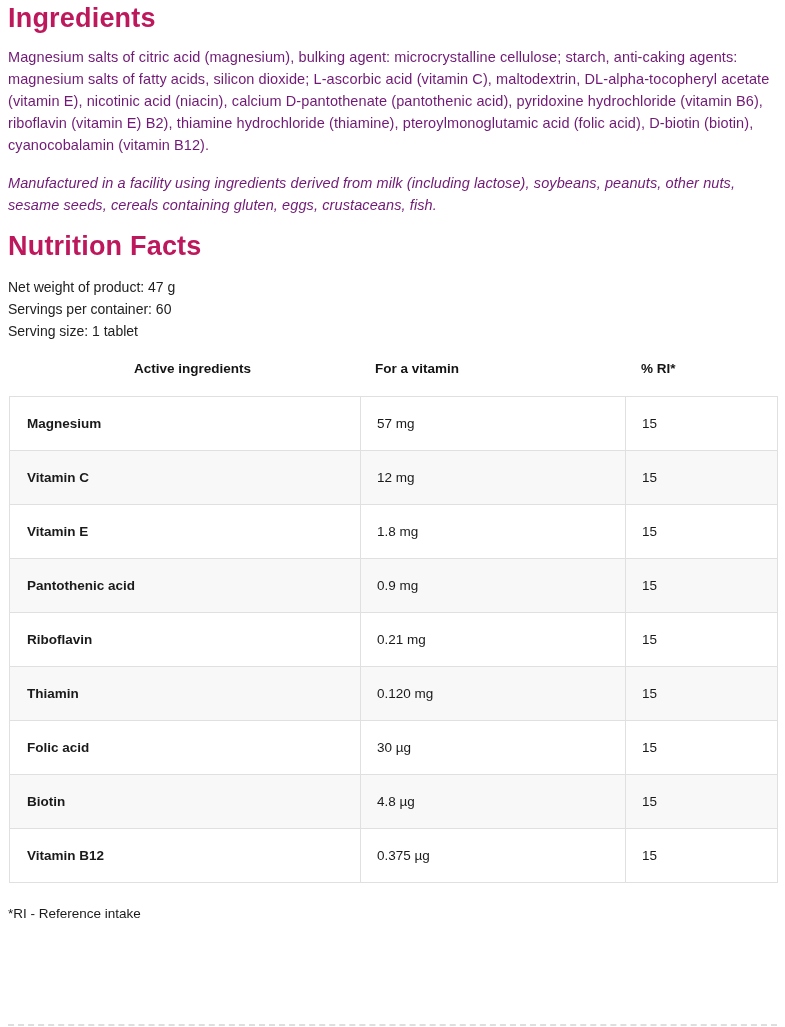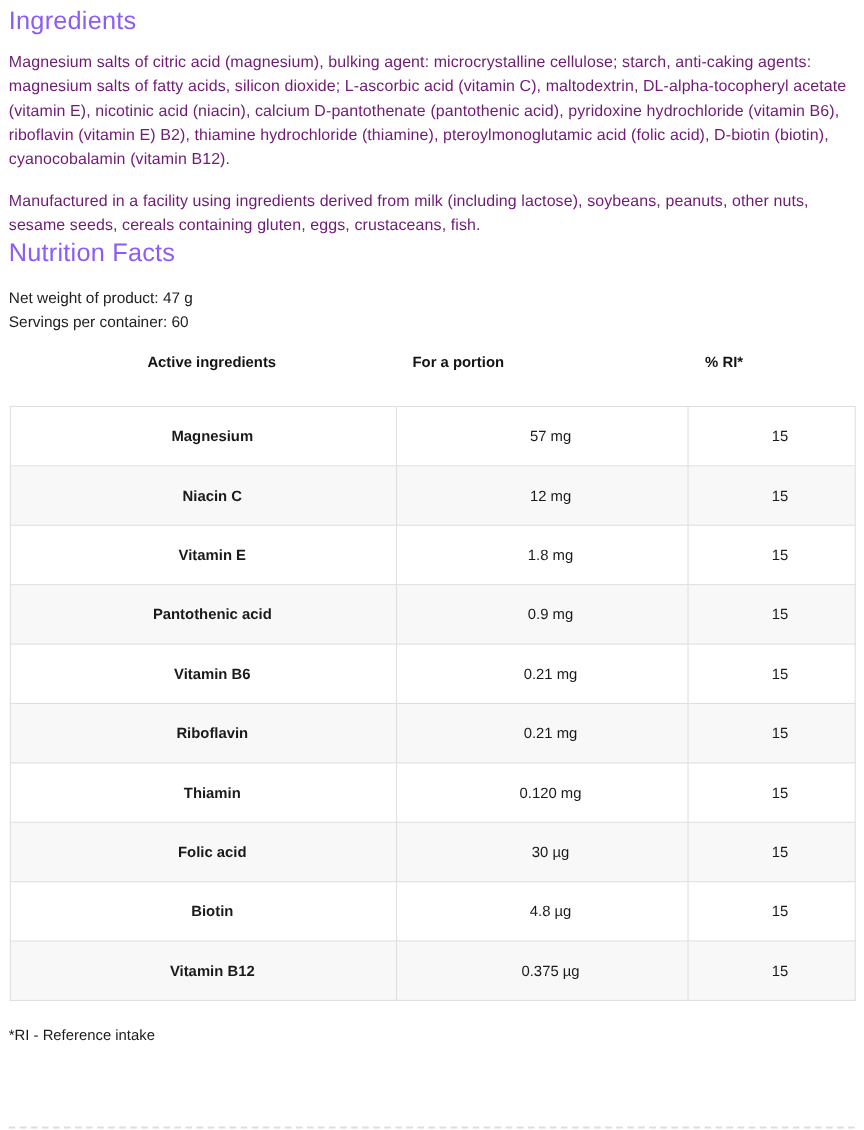--- a/index.html
+++ b/index.html
@@ -14,38 +14,39 @@
     overflow: hidden;
     font-family: "Liberation Sans", sans-serif;
     color: #1f1f1f;
     -webkit-font-smoothing: antialiased;
   }
   .page {
     padding: 5px 8px 0 8px;
   }
   .section-heading {
     margin: 0;
-    font-size: 23px;
+    font-size: 27px;
     line-height: 27px;
-    font-weight: 400;
-    color: #8b5cf6;
+    font-weight: 700;
+    color: #be185d;
     letter-spacing: 0.2px;
   }
   .nutrition-heading {
+    margin-top: 17px;
   }
   .body-text {
     margin: 0;
     font-size: 14.5px;
     line-height: 22px;
     color: #701a75;
     letter-spacing: 0.1px;
     max-width: 769px;
   }
   .composition-paragraph { margin-top: 14px; }
-  .allergen-paragraph { margin-top: 16px; }
+  .allergen-paragraph { margin-top: 16px; font-style: italic; }
   .details-block { margin-top: 16px; }
   .detail-line {
     margin: 0;
     font-size: 14px;
     line-height: 22px;
     color: #212121;
   }
   
   .table-header-row {
     display: flex;
@@ -57,23 +58,22 @@
     color: #141414;
   }
   .th-col1 { width: 351px; padding-left: 18px; box-sizing: border-box; text-align: center; }
   .th-col2 { width: 265px; padding-left: 16px; box-sizing: border-box; }
   .th-col3 { padding-left: 17px; box-sizing: border-box; }
   
   table.nutrition-table {
     border-collapse: collapse;
     width: 768px;
     margin-left: 1px;
-    margin-top: 26px;
+    margin-top: 14px;
     table-layout: fixed;
-    text-align: center;
   }
   table.nutrition-table td {
     border: 1px solid #e0e0e0;
     height: 54px;
     vertical-align: middle;
     font-size: 13.5px;
     color: #1a1a1a;
     box-sizing: border-box;
   }
   table.nutrition-table tr:nth-child(even) { background: #f8f8f8; }
@@ -103,58 +103,54 @@
 
   <p class="body-text composition-paragraph">Magnesium salts of citric acid (magnesium), bulking agent: microcrystalline cellulose; starch, anti-caking agents: magnesium salts of fatty acids, silicon dioxide; L-ascorbic acid (vitamin C), maltodextrin, DL-alpha-tocopheryl acetate (vitamin E), nicotinic acid (niacin), calcium D-pantothenate (pantothenic acid), pyridoxine hydrochloride (vitamin B6), riboflavin (vitamin E) B2), thiamine hydrochloride (thiamine), pteroylmonoglutamic acid (folic acid), D-biotin (biotin), cyanocobalamin (vitamin B12).</p>
 
   <p class="body-text allergen-paragraph">Manufactured in a facility using ingredients derived from milk (including lactose), soybeans, peanuts, other nuts, sesame seeds, cereals containing gluten, eggs, crustaceans, fish.</p>
 
   <h2 class="section-heading nutrition-heading">Nutrition Facts</h2>
 
   <div class="details-block">
     <p class="detail-line">Net weight of product: 47 g</p>
     <p class="detail-line">Servings per container: 60</p>
+    <p class="detail-line">Serving size: 1 tablet</p>
   </div>
 
   <div class="table-header-row">
     <div class="th-col1">Active ingredients</div>
-    <div class="th-col2">For a portion</div>
+    <div class="th-col2">For a vitamin</div>
     <div class="th-col3">% RI*</div>
   </div>
 
   <table class="nutrition-table">
     <colgroup>
       <col style="width:351px">
       <col style="width:265px">
       <col style="width:152px">
     </colgroup>
     <tbody>
       <tr>
         <td class="cell-name">Magnesium</td>
         <td class="cell-portion">57 mg</td>
         <td class="cell-ri">15</td>
       </tr>
       <tr>
-        <td class="cell-name">Niacin C</td>
+        <td class="cell-name">Vitamin C</td>
         <td class="cell-portion">12 mg</td>
         <td class="cell-ri">15</td>
       </tr>
       <tr>
         <td class="cell-name">Vitamin E</td>
         <td class="cell-portion">1.8 mg</td>
         <td class="cell-ri">15</td>
       </tr>
       <tr>
         <td class="cell-name">Pantothenic acid</td>
         <td class="cell-portion">0.9 mg</td>
-        <td class="cell-ri">15</td>
-      </tr>
-      <tr>
-        <td class="cell-name">Vitamin B6</td>
-        <td class="cell-portion">0.21 mg</td>
         <td class="cell-ri">15</td>
       </tr>
       <tr>
         <td class="cell-name">Riboflavin</td>
         <td class="cell-portion">0.21 mg</td>
         <td class="cell-ri">15</td>
       </tr>
       <tr>
         <td class="cell-name">Thiamin</td>
         <td class="cell-portion">0.120 mg</td>

